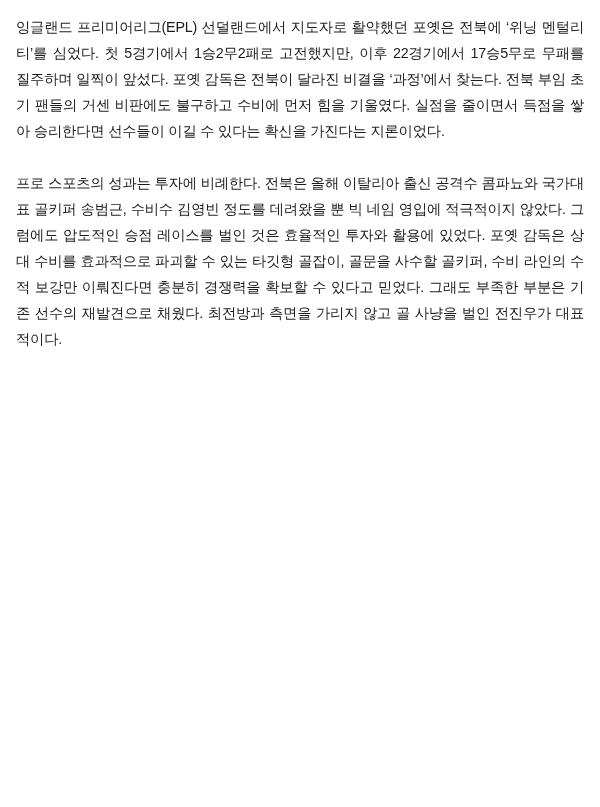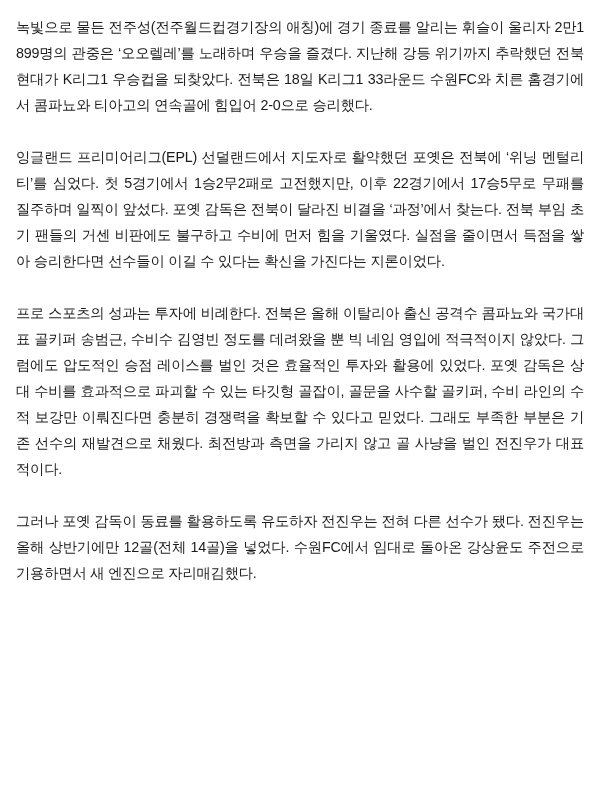--- a/index.html
+++ b/index.html
@@ -29,17 +29,15 @@
     color: #1b1b1b;
   }
   .para:last-child {
     margin-bottom: 0;
   }
 </style>
 </head>
 <body>
 
 <div class="article">
-  <p class="para">녹빛으로 물든 전주성(전주월드컵경기장의 애칭)에 경기 종료를 알리는 휘슬이 울리자 2만1899명의 관중은 ‘오오렐레’를 노래하며 우승을 즐겼다. 지난해 강등 위기까지 추락했던 전북 현대가 K리그1 우승컵을 되찾았다. 전북은 18일 K리그1 33라운드 수원FC와 치른 홈경기에서 콤파뇨와 티아고의 연속골에 힘입어 2-0으로 승리했다.</p>
   <p class="para">잉글랜드 프리미어리그(EPL) 선덜랜드에서 지도자로 활약했던 포옛은 전북에 ‘위닝 멘털리티’를 심었다. 첫 5경기에서 1승2무2패로 고전했지만, 이후 22경기에서 17승5무로 무패를 질주하며 일찍이 앞섰다. 포옛 감독은 전북이 달라진 비결을 ‘과정’에서 찾는다. 전북 부임 초기 팬들의 거센 비판에도 불구하고 수비에 먼저 힘을 기울였다. 실점을 줄이면서 득점을 쌓아 승리한다면 선수들이 이길 수 있다는 확신을 가진다는 지론이었다.</p>
   <p class="para">프로 스포츠의 성과는 투자에 비례한다. 전북은 올해 이탈리아 출신 공격수 콤파뇨와 국가대표 골키퍼 송범근, 수비수 김영빈 정도를 데려왔을 뿐 빅 네임 영입에 적극적이지 않았다. 그럼에도 압도적인 승점 레이스를 벌인 것은 효율적인 투자와 활용에 있었다. 포옛 감독은 상대 수비를 효과적으로 파괴할 수 있는 타깃형 골잡이, 골문을 사수할 골키퍼, 수비 라인의 수적 보강만 이뤄진다면 충분히 경쟁력을 확보할 수 있다고 믿었다. 그래도 부족한 부분은 기존 선수의 재발견으로 채웠다. 최전방과 측면을 가리지 않고 골 사냥을 벌인 전진우가 대표적이다.</p>
-  <p class="para">그러나 포옛 감독이 동료를 활용하도록 유도하자 전진우는 전혀 다른 선수가 됐다. 전진우는 올해 상반기에만 12골(전체 14골)을 넣었다. 수원FC에서 임대로 돌아온 강상윤도 주전으로 기용하면서 새 엔진으로 자리매김했다.</p>
 </div>
 
 </body></html>

